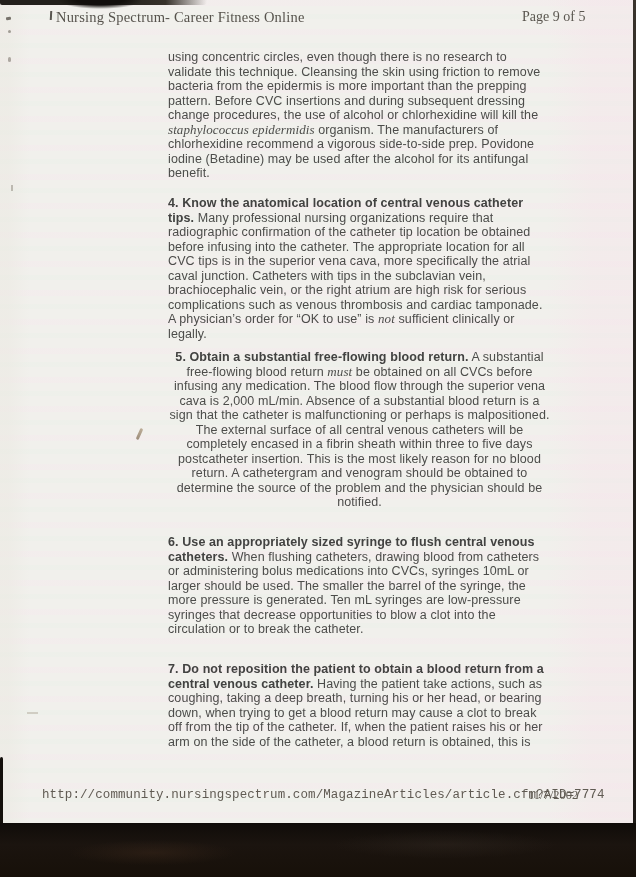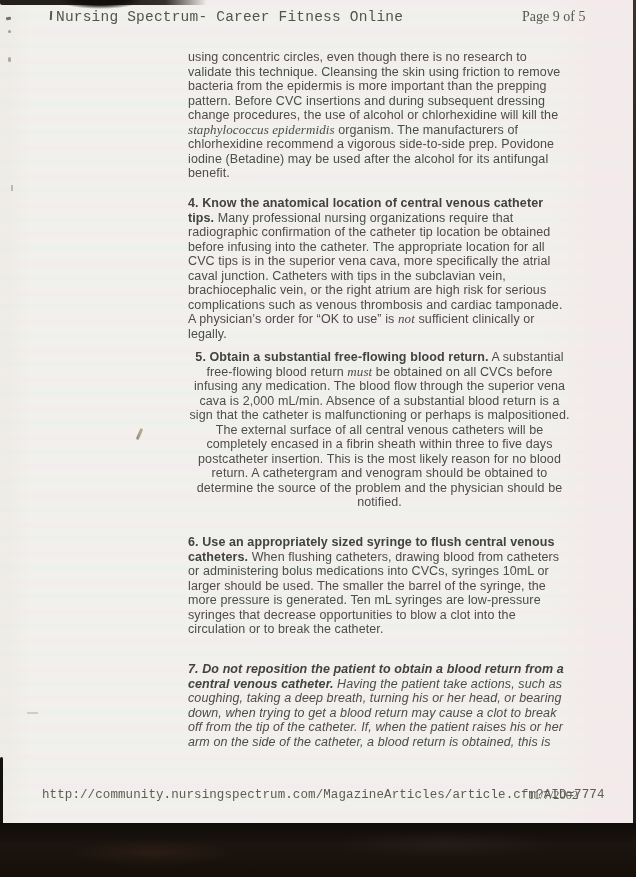--- a/index.html
+++ b/index.html
@@ -51,48 +51,48 @@
   .speck-a{left:6px;top:17px;width:5px;height:3px;background:#77736b;border-radius:1px;transform:rotate(-8deg);}
   .speck-b{left:8px;top:30px;width:3px;height:3px;background:#8d887f;border-radius:50%;opacity:.8;}
   .speck-c{left:8px;top:57px;width:3px;height:5px;background:#918c83;border-radius:2px;opacity:.7;}
   .speck-d{left:11px;top:185px;width:2px;height:6px;background:#9b968c;opacity:.6;}
   .slash-artifact{left:138px;top:428px;width:3px;height:12px;background:linear-gradient(180deg,#b4a28a,#8d7c66);transform:rotate(24deg);border-radius:2px;opacity:.85;}
   .dash-artifact{left:27px;top:712px;width:11px;height:2px;background:#ccc9bf;opacity:.9;}
 
   
   .hdr-title{
     position:absolute;left:56px;top:9px;
-    font-family:Liberation Mono, monospace;font-size:14.5px;color:#56524c;
+    font-family:Liberation Serif, serif;font-size:14.5px;color:#56524c;
     letter-spacing:.2px;white-space:nowrap;
   }
   .hdr-page{
     position:absolute;left:522px;top:9px;
     font-family:"Liberation Serif", serif;font-size:14px;color:#5a564f;white-space:nowrap;
   }
   .ftr-url{
     position:absolute;left:42px;top:788px;
     font-family:Liberation Mono, monospace;font-size:12.5px;color:#605b53;
     letter-spacing:.1px;white-space:nowrap;
   }
   .ftr-date{
     position:absolute;left:528px;top:788px;
     font-family:"Liberation Serif", serif;font-size:12.5px;color:#605b53;white-space:nowrap;
   }
 
   
   .para{
-    position:absolute;left:188px;width:383px;
+    position:absolute;left:168px;width:383px;
     font-size:12.5px;line-height:14.5px;color:#4c4c4a;
     letter-spacing:.1px;
   }
   .p1{top:50px;}
   .p2{top:196px;}
   .p3{top:350px;text-align:center;}
   .p4{top:535px;}
-  .p5{top:662px;font-style:italic;}
+  .p5{top:662px;}
   .run-b{font-weight:bold;color:#424241;}
   .run-i{font-family:"Liberation Serif", serif;font-style:italic;font-size:13px;}
 </style>
 </head>
 <body>
 
 <div class="scan">
 
   <div class="top-streak"></div>
   <div class="top-streak-bulge"></div>

